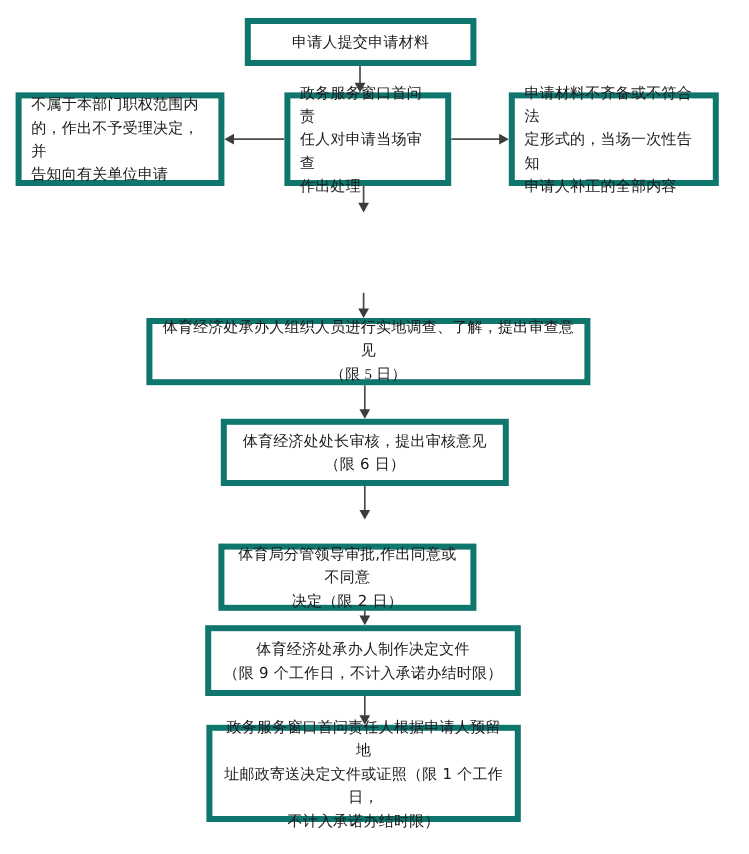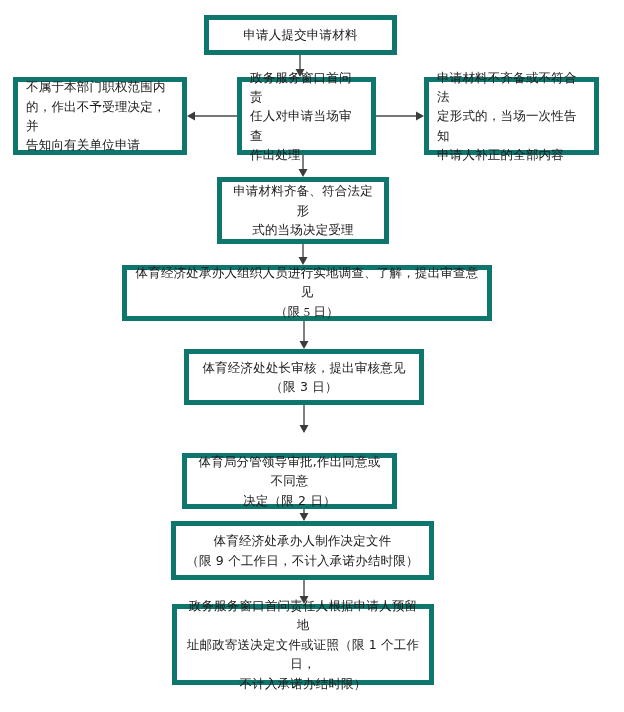--- a/index.html
+++ b/index.html
@@ -111,31 +111,27 @@
     <div class="node left-aligned" style="left: 237px; top: 77px; width: 139px; height: 78px;">
       <span class="txt">政务服务窗口首问责
 任人对申请当场审查
 作出处理</span>
     </div>
     <div class="node left-aligned" style="left: 424px; top: 77px; width: 175px; height: 78px;">
       <span class="txt">申请材料不齐备或不符合法
 定形式的，当场一次性告知
 申请人补正的全部内容</span>
     </div>
-    <div class="node" style="left: 217px; top: 177px; width: 172px; height: 67px;">
-      <span class="txt">申请材料齐备、符合法定形
-式的当场决定受理</span>
-    </div>
     <div class="node" style="left: 122px; top: 265px; width: 370px; height: 56px; font-family: Liberation Serif, serif;">
       <span class="txt">体育经济处承办人组织人员进行实地调查、了解，提出审查意见
 （限 5 日）</span>
     </div>
     <div class="node" style="left: 184px; top: 349px; width: 240px; height: 56px;">
       <span class="txt">体育经济处处长审核，提出审核意见
-（限 3 日）</span>
+（限 6 日）</span>
     </div>
     <div class="node" style="left: 182px; top: 433px; width: 215px; height: 56px; margin-top: 20px;">
       <span class="txt">体育局分管领导审批,作出同意或不同意
 决定（限 2 日）</span>
     </div>
     <div class="node" style="left: 171px; top: 521px; width: 263px; height: 59px;">
       <span class="txt">体育经济处承办人制作决定文件
 （限 9 个工作日，不计入承诺办结时限）</span>
     </div>
     <div class="node" style="left: 172px; top: 604px; width: 262px; height: 81px;">

